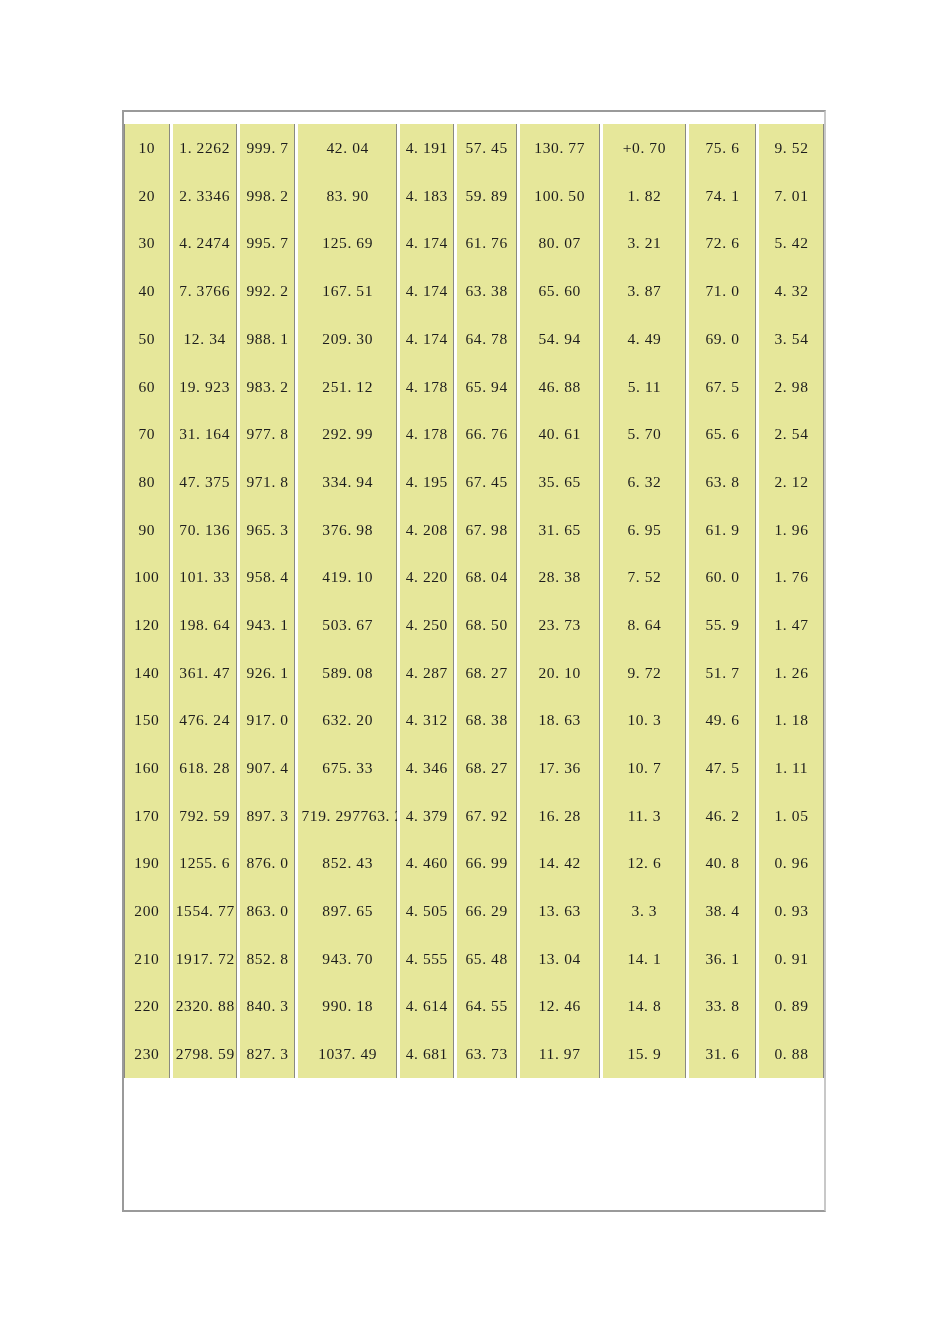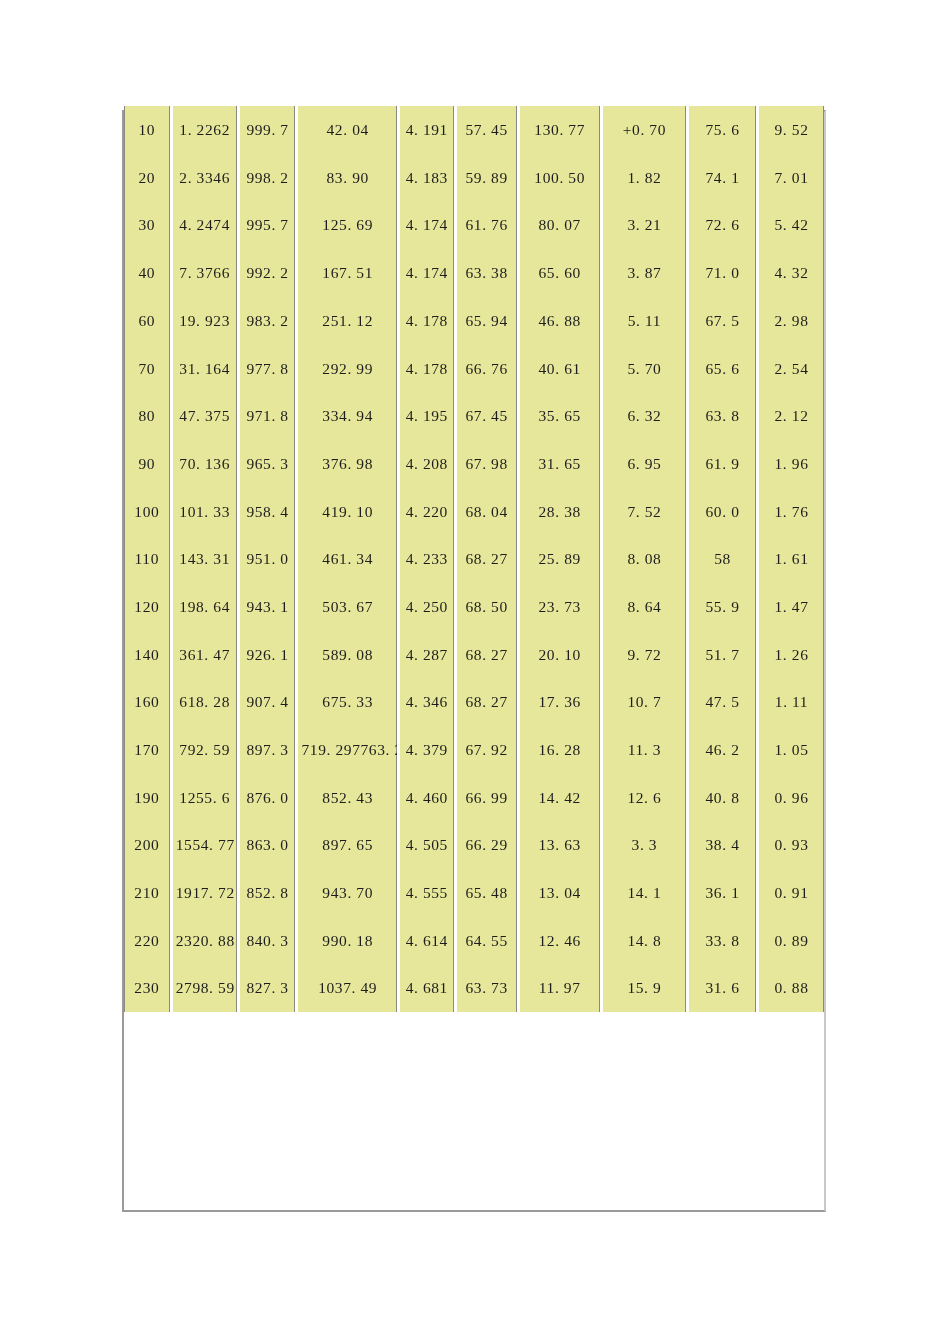--- a/index.html
+++ b/index.html
@@ -37,21 +37,21 @@
     border-top: 2px solid #9a9a9a;
     border-right: 2px solid #c8c8c8;
     border-bottom: 2px solid #9a9a9a;
     box-sizing: border-box;
     background: transparent;
   }
 
   #table-wrap {
     position: absolute;
     left: 124px;
-    top: 106px;
+    top: 124px;
     width: 700px;
     height: 1098px;
   }
 
   table.data-table {
     border-collapse: separate;
     border-spacing: 0;
     width: 700px;
     table-layout: fixed;
   }
@@ -167,20 +167,32 @@
             <td class="num">992. 2</td>
             <td class="num">167. 51</td>
             <td class="num">4. 174</td>
             <td class="num">63. 38</td>
             <td class="num">65. 60</td>
             <td class="num">3. 87</td>
             <td class="num">71. 0</td>
             <td class="num">4. 32</td>
           </tr>
           <tr>
+            <td class="num">50</td>
+            <td class="num">12. 34</td>
+            <td class="num">988. 1</td>
+            <td class="num">209. 30</td>
+            <td class="num">4. 174</td>
+            <td class="num">64. 78</td>
+            <td class="num">54. 94</td>
+            <td class="num">4. 49</td>
+            <td class="num">69. 0</td>
+            <td class="num">3. 54</td>
+          </tr>
+          <tr>
             <td class="num">60</td>
             <td class="num">19. 923</td>
             <td class="num">983. 2</td>
             <td class="num">251. 12</td>
             <td class="num">4. 178</td>
             <td class="num">65. 94</td>
             <td class="num">46. 88</td>
             <td class="num">5. 11</td>
             <td class="num">67. 5</td>
             <td class="num">2. 98</td>
@@ -227,32 +239,20 @@
             <td class="num">958. 4</td>
             <td class="num">419. 10</td>
             <td class="num">4. 220</td>
             <td class="num">68. 04</td>
             <td class="num">28. 38</td>
             <td class="num">7. 52</td>
             <td class="num">60. 0</td>
             <td class="num">1. 76</td>
           </tr>
           <tr>
-            <td class="num">110</td>
-            <td class="num">143. 31</td>
-            <td class="num">951. 0</td>
-            <td class="num">461. 34</td>
-            <td class="num">4. 233</td>
-            <td class="num">68. 27</td>
-            <td class="num">25. 89</td>
-            <td class="num">8. 08</td>
-            <td class="num">58</td>
-            <td class="num">1. 61</td>
-          </tr>
-          <tr>
             <td class="num">120</td>
             <td class="num">198. 64</td>
             <td class="num">943. 1</td>
             <td class="num">503. 67</td>
             <td class="num">4. 250</td>
             <td class="num">68. 50</td>
             <td class="num">23. 73</td>
             <td class="num">8. 64</td>
             <td class="num">55. 9</td>
             <td class="num">1. 47</td>
@@ -263,20 +263,32 @@
             <td class="num">926. 1</td>
             <td class="num">589. 08</td>
             <td class="num">4. 287</td>
             <td class="num">68. 27</td>
             <td class="num">20. 10</td>
             <td class="num">9. 72</td>
             <td class="num">51. 7</td>
             <td class="num">1. 26</td>
           </tr>
           <tr>
+            <td class="num">150</td>
+            <td class="num">476. 24</td>
+            <td class="num">917. 0</td>
+            <td class="num">632. 20</td>
+            <td class="num">4. 312</td>
+            <td class="num">68. 38</td>
+            <td class="num">18. 63</td>
+            <td class="num">10. 3</td>
+            <td class="num">49. 6</td>
+            <td class="num">1. 18</td>
+          </tr>
+          <tr>
             <td class="num">160</td>
             <td class="num">618. 28</td>
             <td class="num">907. 4</td>
             <td class="num">675. 33</td>
             <td class="num">4. 346</td>
             <td class="num">68. 27</td>
             <td class="num">17. 36</td>
             <td class="num">10. 7</td>
             <td class="num">47. 5</td>
             <td class="num">1. 11</td>

